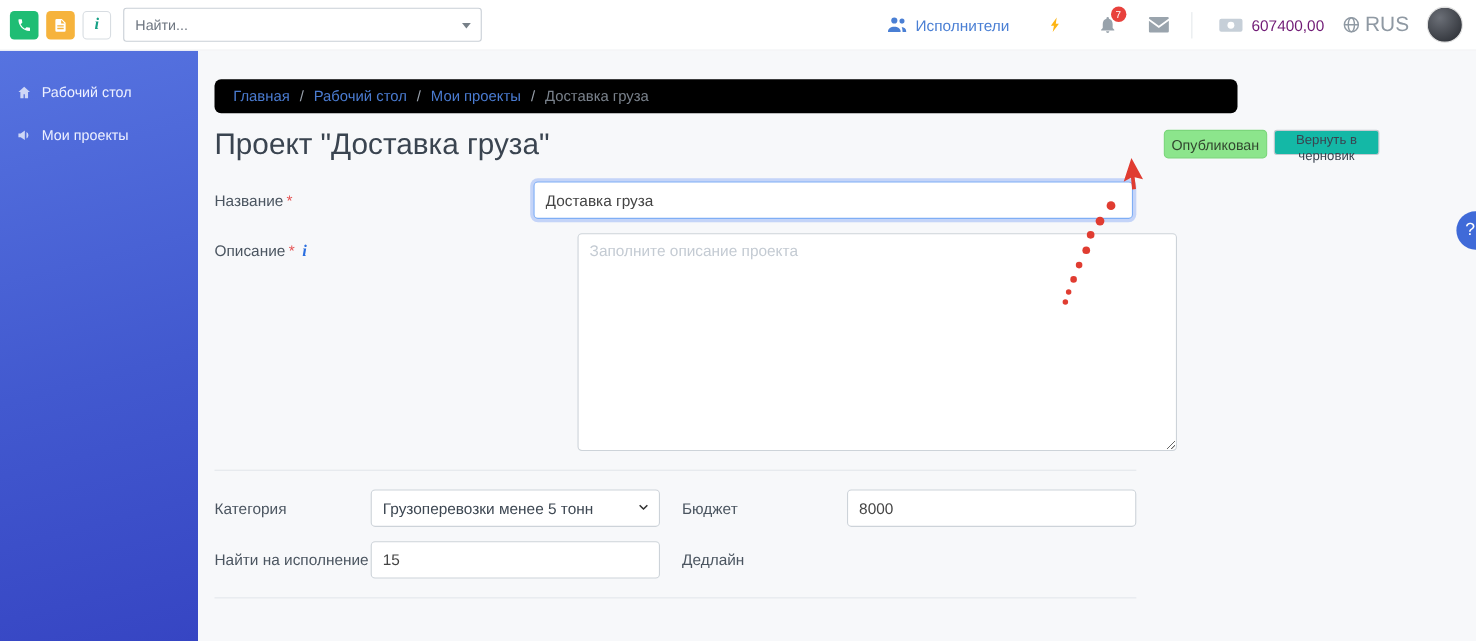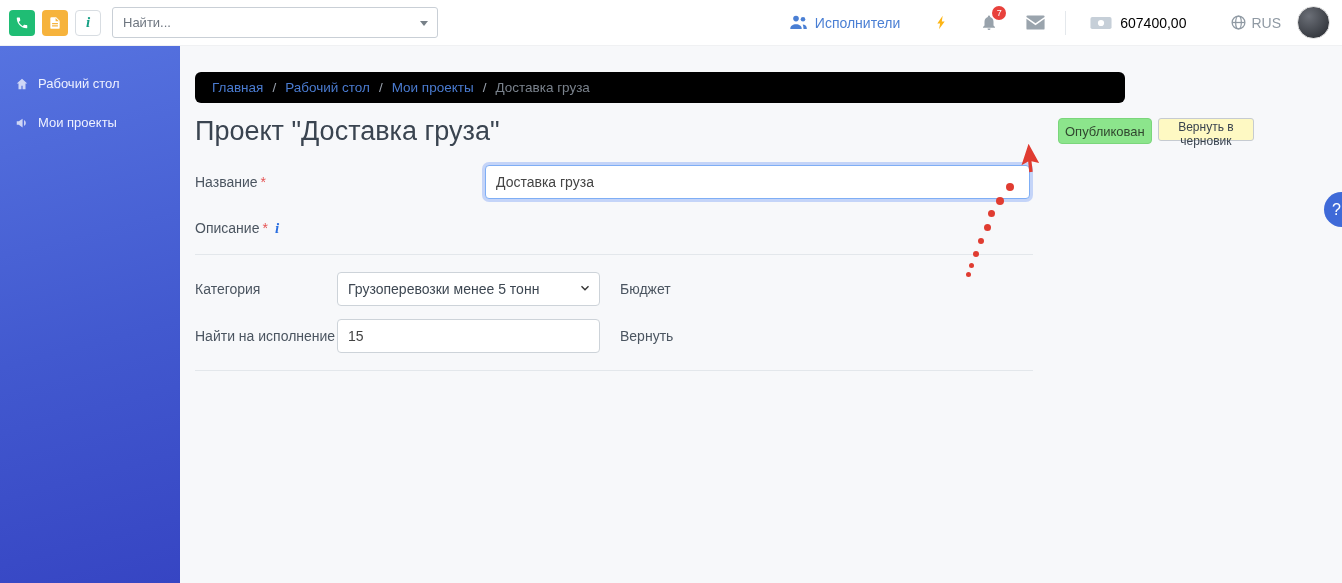--- a/index.html
+++ b/index.html
@@ -35,24 +35,24 @@
   .hright { margin-left:auto; display:flex; align-items:center; padding-right:12px; }
   .performers { display:flex; align-items:center; gap:7px; color:#4a7fd4;
           font-size:14px; text-decoration:none; margin-right:34px; cursor:pointer; }
   .bolt-wrap { margin-right:30px; display:flex; cursor:pointer; }
   .bell-wrap { position:relative; margin-right:28px; display:flex; cursor:pointer; }
   .badge { position:absolute; top:-7px; right:-8px; min-width:14px; height:14px;
           background:#e8413c; color:#fff; border-radius:8px; font-size:9px;
           display:flex; align-items:center; justify-content:center; padding:0 3px; }
   .env-wrap { margin-right:20px; display:flex; cursor:pointer; }
   .vdiv { width:1px; height:24px; background:#e4e8ec; margin-right:24px; }
-  .money-wrap { display:flex; align-items:center; gap:8px; color:#000000;
-          font-size:14px; margin-right:44px; }
+  .money-wrap { display:flex; align-items:center; gap:8px; color:#701a75;
+          font-size:14px; margin-right:16px; }
   .lang-wrap { display:flex; align-items:center; gap:4px; color:#8f99a3;
-          font-size:14px; margin-right:16px; cursor:pointer; }
+          font-size:19px; margin-right:16px; cursor:pointer; }
   .avatar { width:33px; height:33px; border-radius:50%;
           background:radial-gradient(circle at 35% 30%, #6b6f77, #24272d);
           border:1px solid #e0e0e0; cursor:pointer; }
 
   
   .sidebar { position:absolute; top:46px; left:0; bottom:0; width:180px;
           background:linear-gradient(165deg,#5673e0 0%, #4259cf 55%, #3645c3 100%); }
   .side-nav { padding-top:18px; display:flex; flex-direction:column; }
   .side-item { display:flex; align-items:center; gap:9px; padding:12px 15px;
           color:#eef1ff; font-size:13px; cursor:pointer; }
@@ -67,21 +67,21 @@
   .crumb.current { color:#7a828c; cursor:default; }
   .crumb + .crumb::before { content:"/"; margin:0 9px; color:#9aa2ad; }
 
   .title-row { display:flex; justify-content:space-between; align-items:flex-start;
           margin-top:13px; }
   .page-title { margin:0; font-size:27px; font-weight:400; color:#3a4450; }
   .status-panel { width:196px; display:flex; flex-direction:row; gap:6px; margin-top:2px; }
   .btn-published { background:#8ce58c; border:1px solid #7bd67b; color:#31472f;
           height:26px; border-radius:4px; font-size:13px; cursor:pointer;
           font-family:"Liberation Sans", sans-serif; }
-  .btn-draft { background:#fef9c3; border:1px solid #c6cbd1; color:#3a4450;
+  .btn-draft { background:#14b8a6; border:1px solid #c6cbd1; color:#3a4450;
           height:23px; border-radius:3px; font-size:12px; cursor:pointer;
           font-family:"Liberation Sans", sans-serif; }
 
   .form-area { margin-top:18px; width:838px; }
   .frow { display:grid; grid-template-columns:290px 545px; align-items:center;
           margin-bottom:13px; }
   .frow.top { align-items:start;gap:40px; }
   .flabel { font-size:14px; color:#4b5560; }
   .frow.top .flabel { padding-top:8px; }
   .req { color:#e55353; margin-left:3px; }
@@ -229,43 +229,45 @@
       <div class="flabel">
         <span>Название</span><span class="req">*</span>
       </div>
       <input class="tinput focused" type="text" value="Доставка груза" style="">
     </div>
 
     <div class="frow top">
       <div class="flabel">
         <span>Описание</span><span class="req">*</span><span class="info-i"></span>
       </div>
+      <textarea class="tinput" placeholder="Заполните описание проекта" style=""></textarea>
     </div>
 
     <hr class="sep">
 
     <div class="frow2">
       <div class="flabel">Категория</div>
       <div class="selwrap">
         <select>
           <option selected="">Грузоперевозки менее 5 тонн</option>
         </select>
         <svg class="chev" width="14" height="14" viewBox="0 0 24 24" fill="none" stroke="#333" stroke-width="2.4">
             <path d="M6 9l6 6 6-6"></path>
           </svg>
       </div>
       <div></div>
       <div class="flabel">Бюджет</div>
+      <input class="tinput" type="text" value="8000" style="">
     </div>
 
     <div class="frow2">
       <div class="flabel">Найти на исполнение</div>
       <input class="tinput" type="text" value="15" style="">
       <div></div>
-      <div class="flabel">Вернуть</div>
+      <div class="flabel">Дедлайн</div>
     </div>
 
     <hr class="sep">
 
   </div>
 </main>
 
 <div class="help-fab">
   <span>?</span>
 </div>

